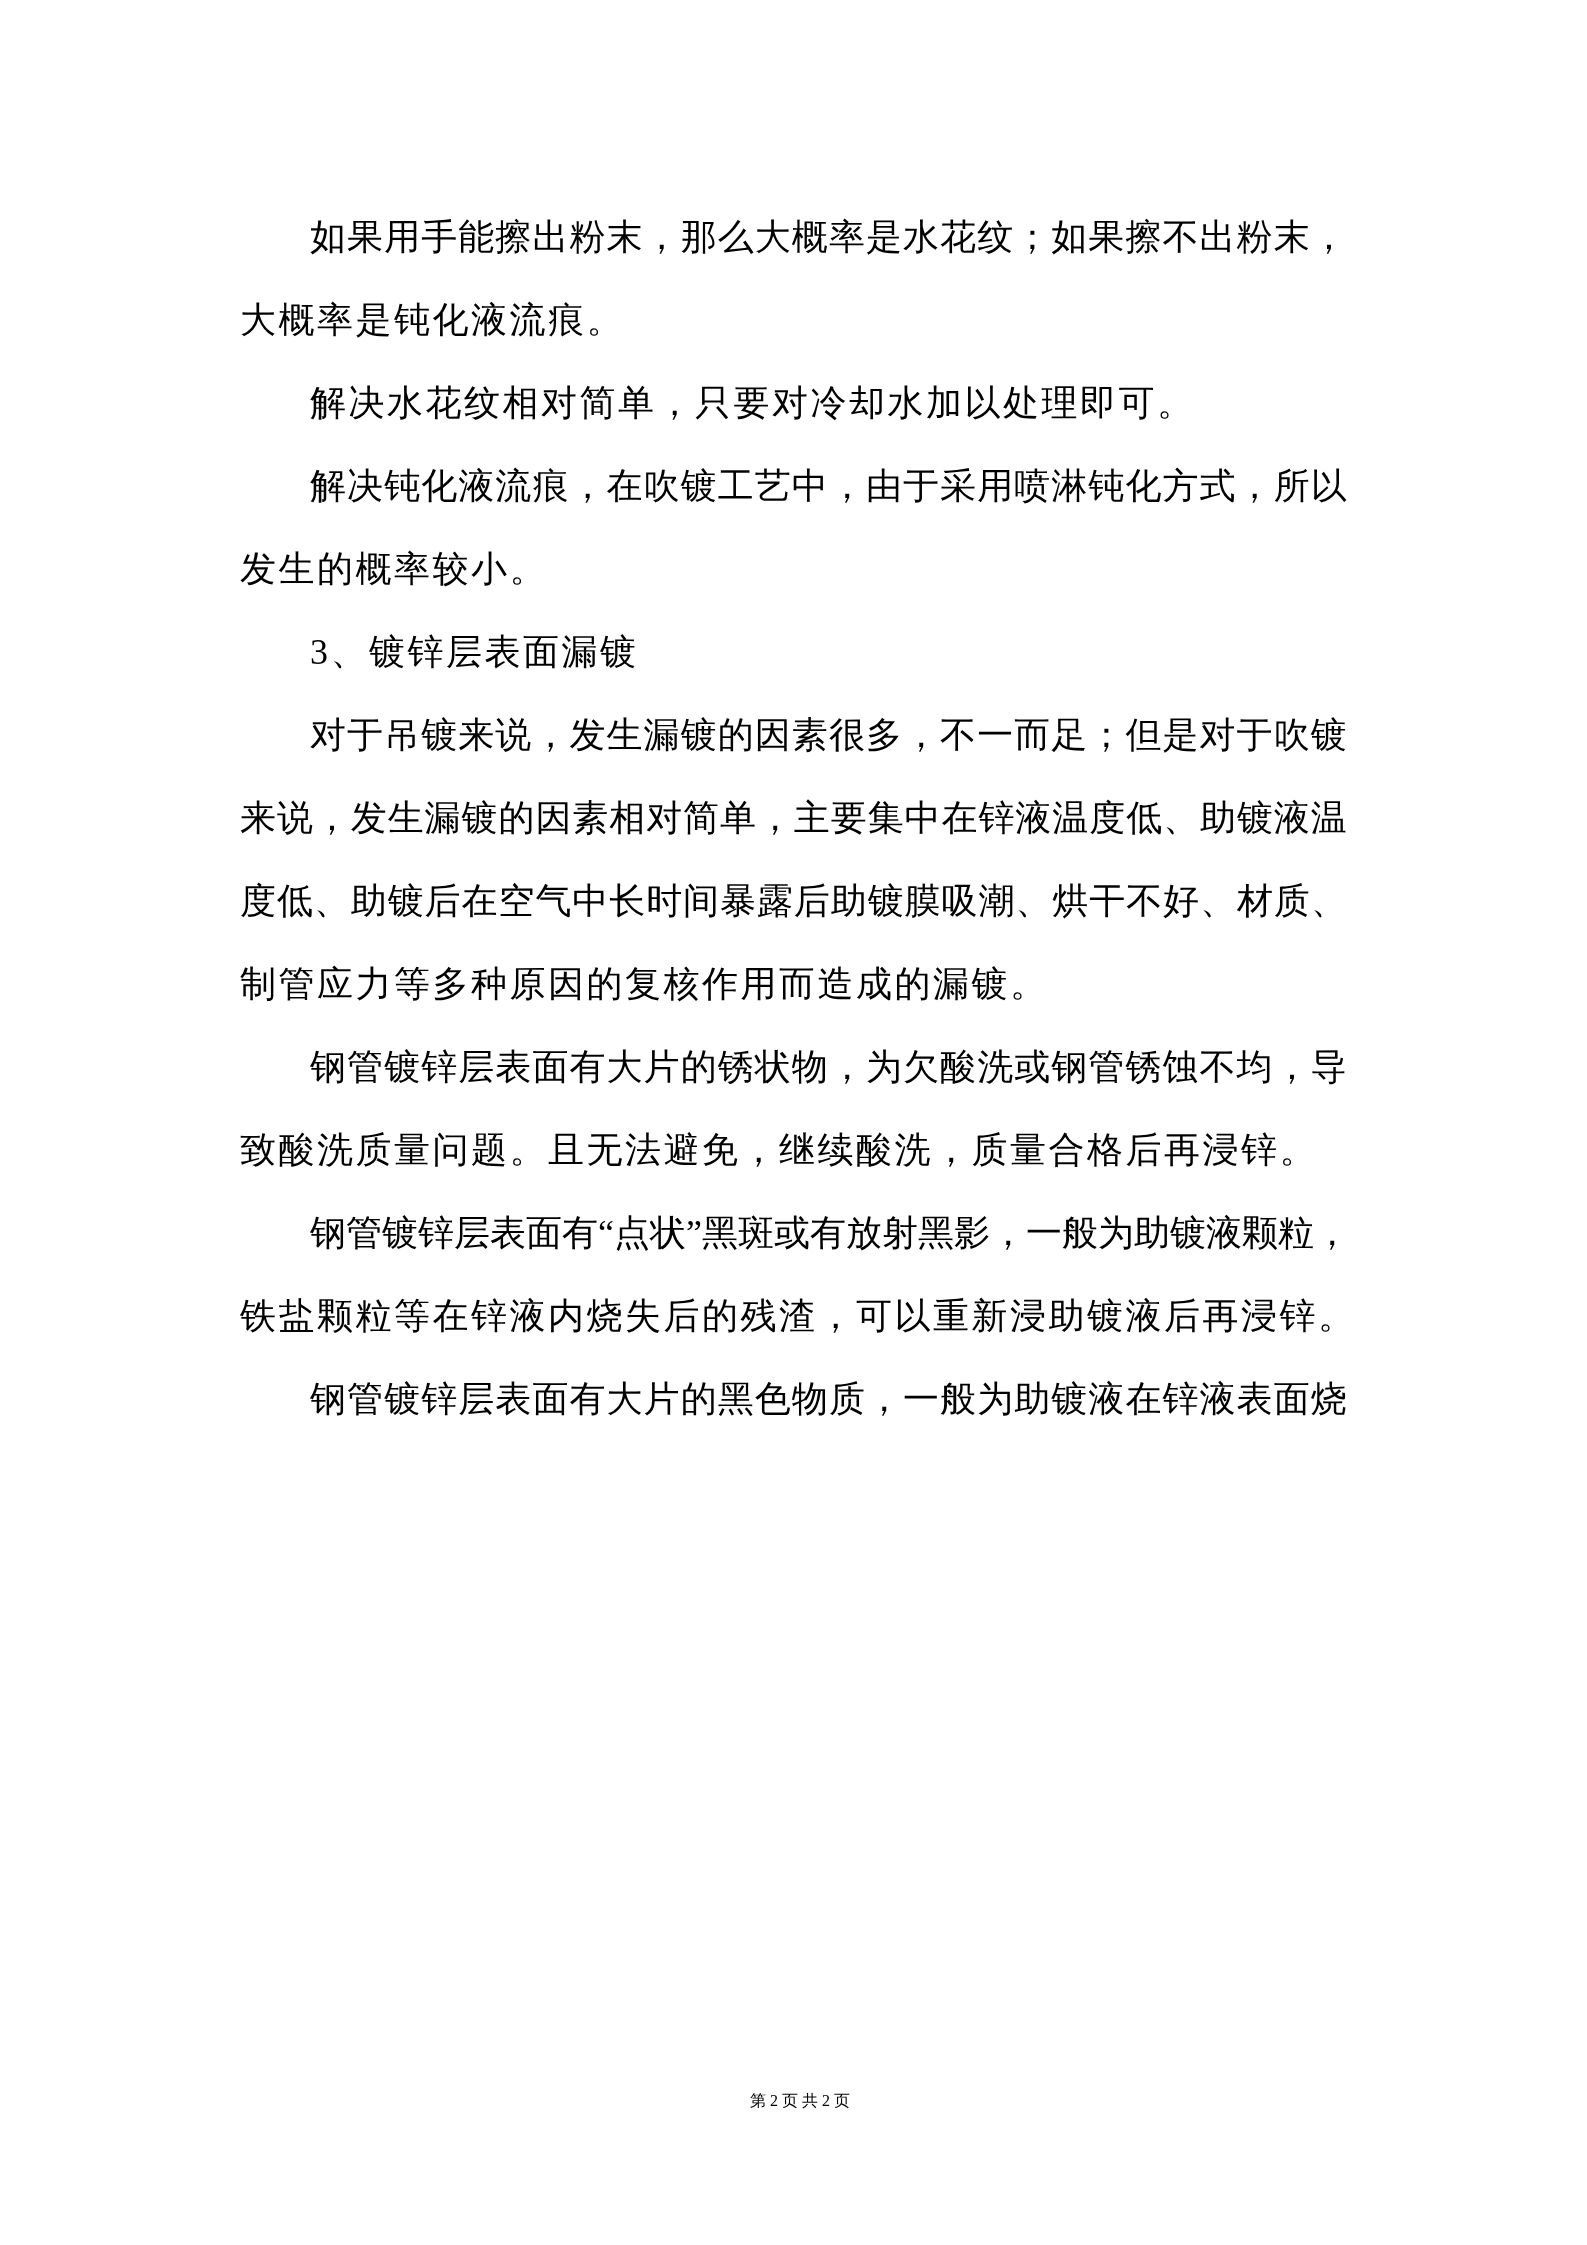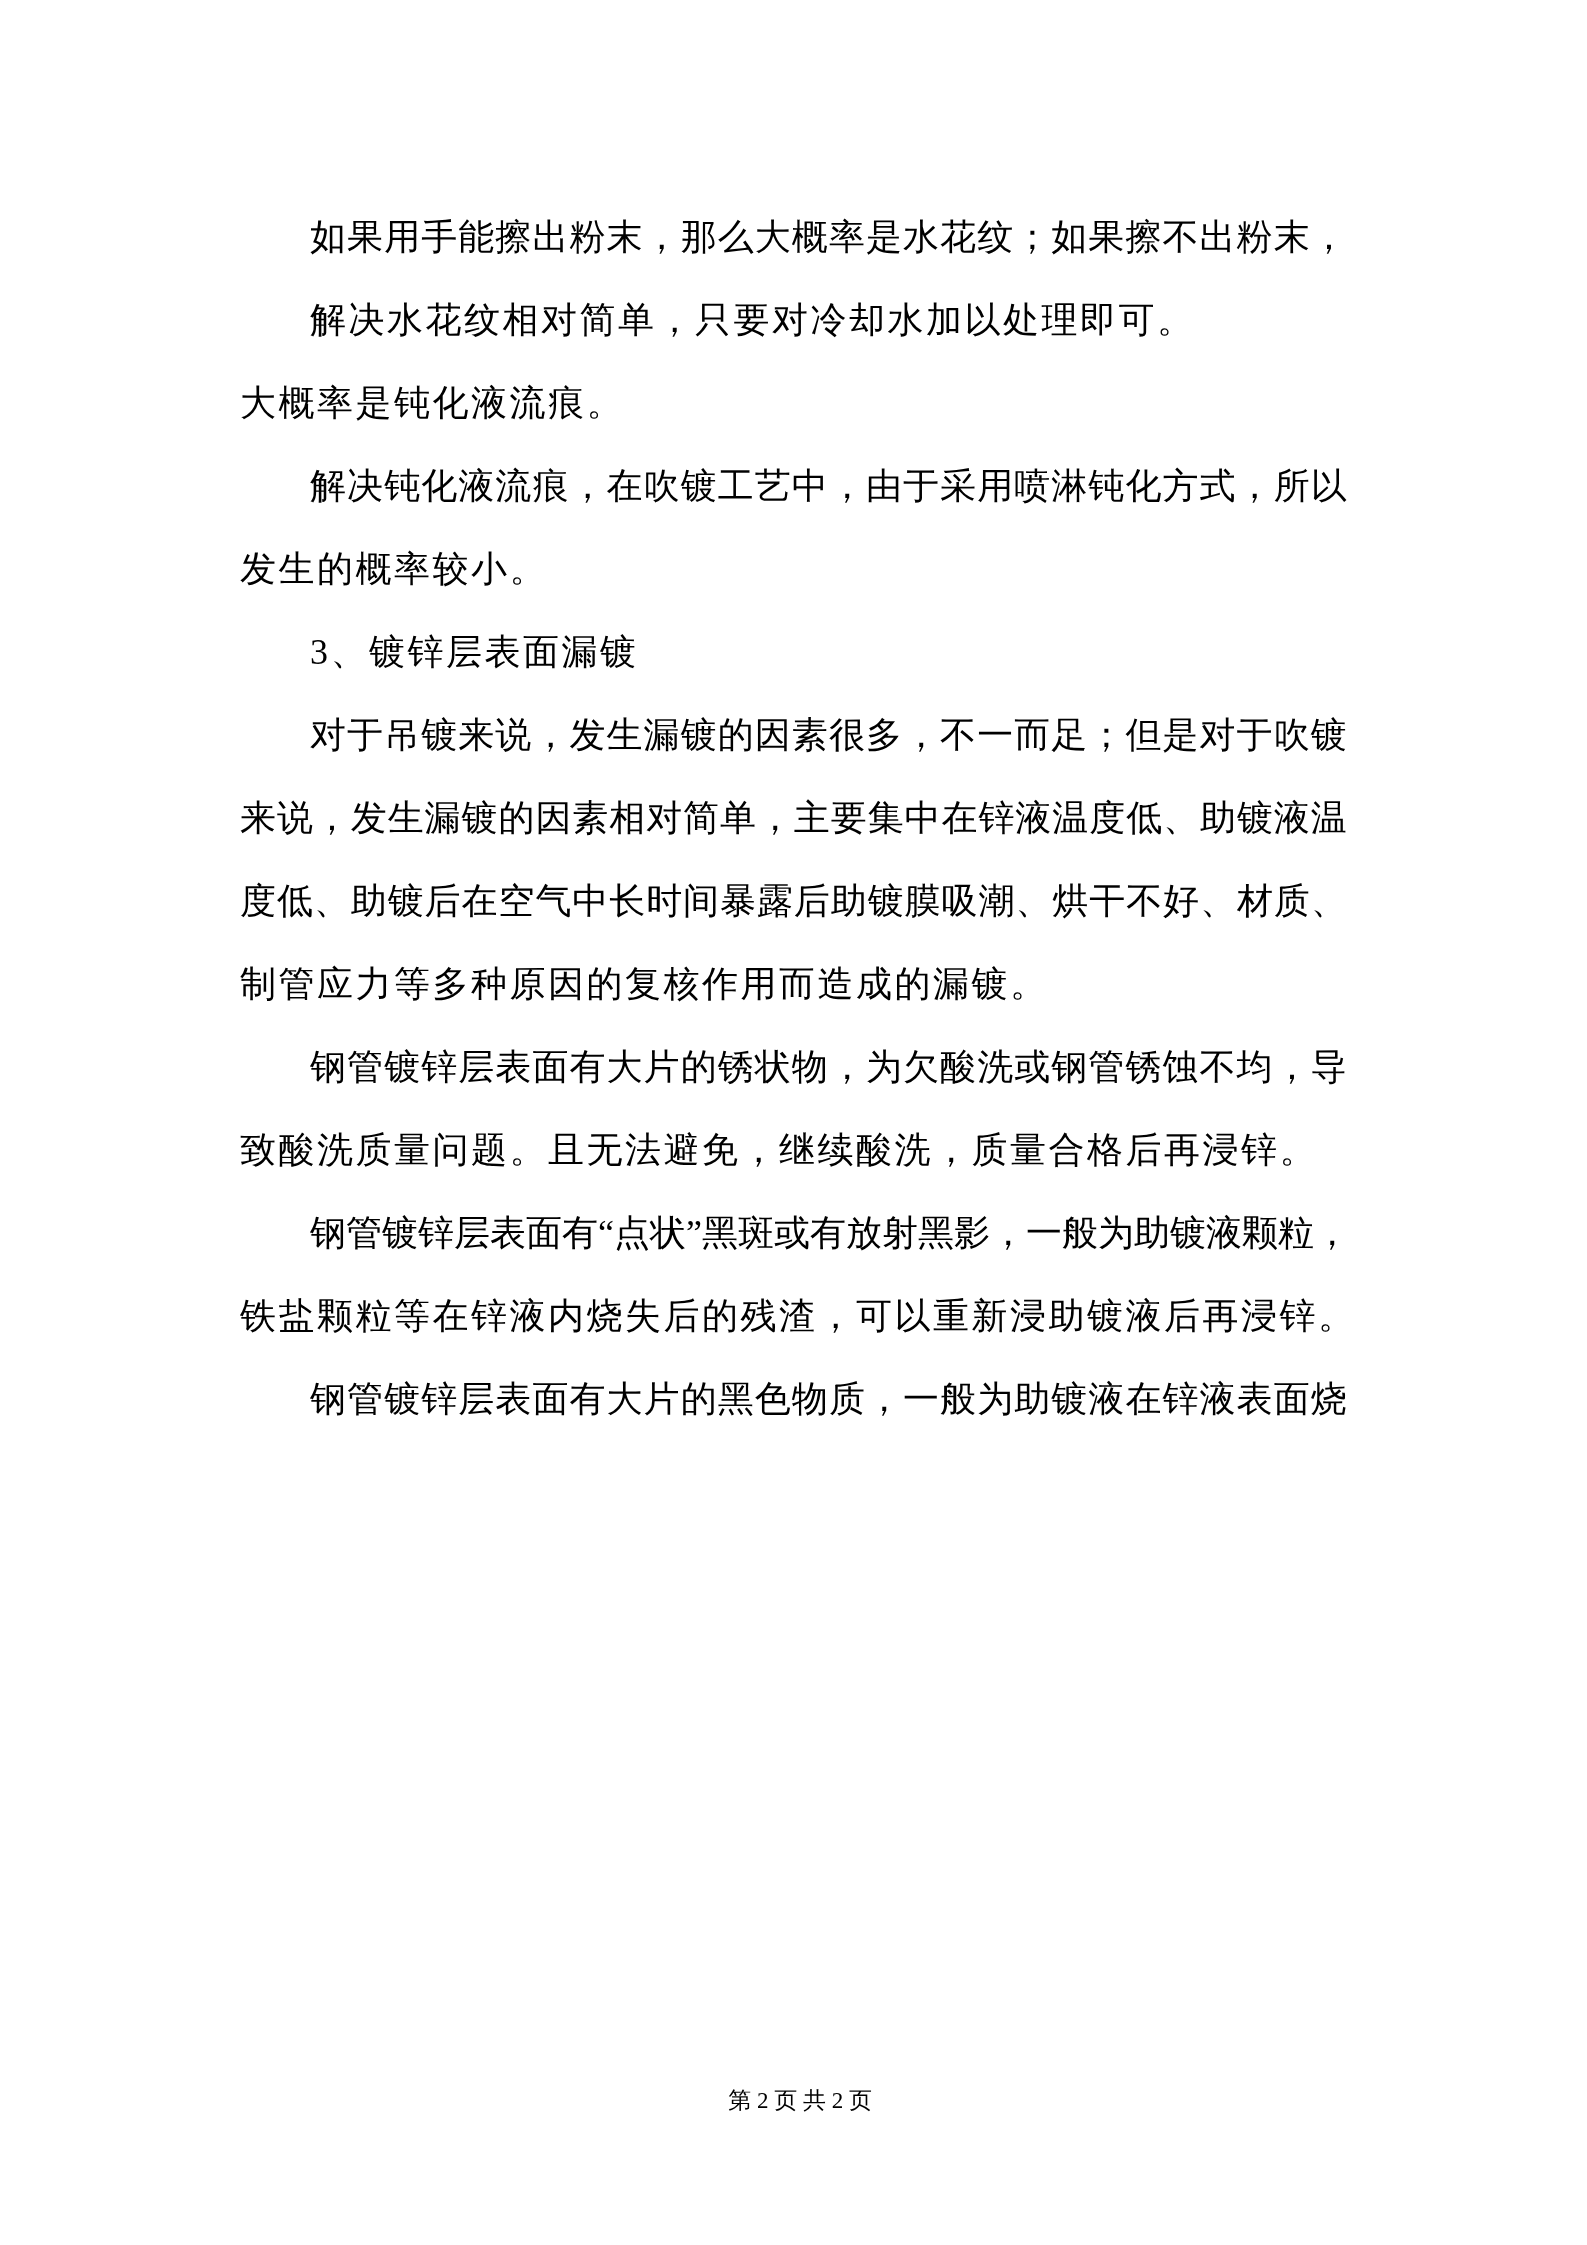--- a/index.html
+++ b/index.html
@@ -46,21 +46,21 @@
     flex: 0 0 auto;
   }
   .footer {
     position: absolute;
     left: 0;
     right: 0;
     top: 2085px;
     height: 32px;
     line-height: 32px;
     text-align: center;
-    font-size: 23px;
+    font-size: 16px;
     margin-left: 13px;
   }
 </style>
 </head>
 <body>
 
 <div class="page">
   <div class="text-block" id="text-block">
       <div class="line justify indent">
         <span>如</span>
@@ -85,22 +85,22 @@
         <span>；</span>
         <span>如</span>
         <span>果</span>
         <span>擦</span>
         <span>不</span>
         <span>出</span>
         <span>粉</span>
         <span>末</span>
         <span>，</span>
       </div>
+      <div class="line">大概率是钝化液流痕。</div>
       <div class="line indent">解决水花纹相对简单，只要对冷却水加以处理即可。</div>
-      <div class="line">大概率是钝化液流痕。</div>
       <div class="line justify indent">
         <span>解</span>
         <span>决</span>
         <span>钝</span>
         <span>化</span>
         <span>液</span>
         <span>流</span>
         <span>痕</span>
         <span>，</span>
         <span>在</span>

